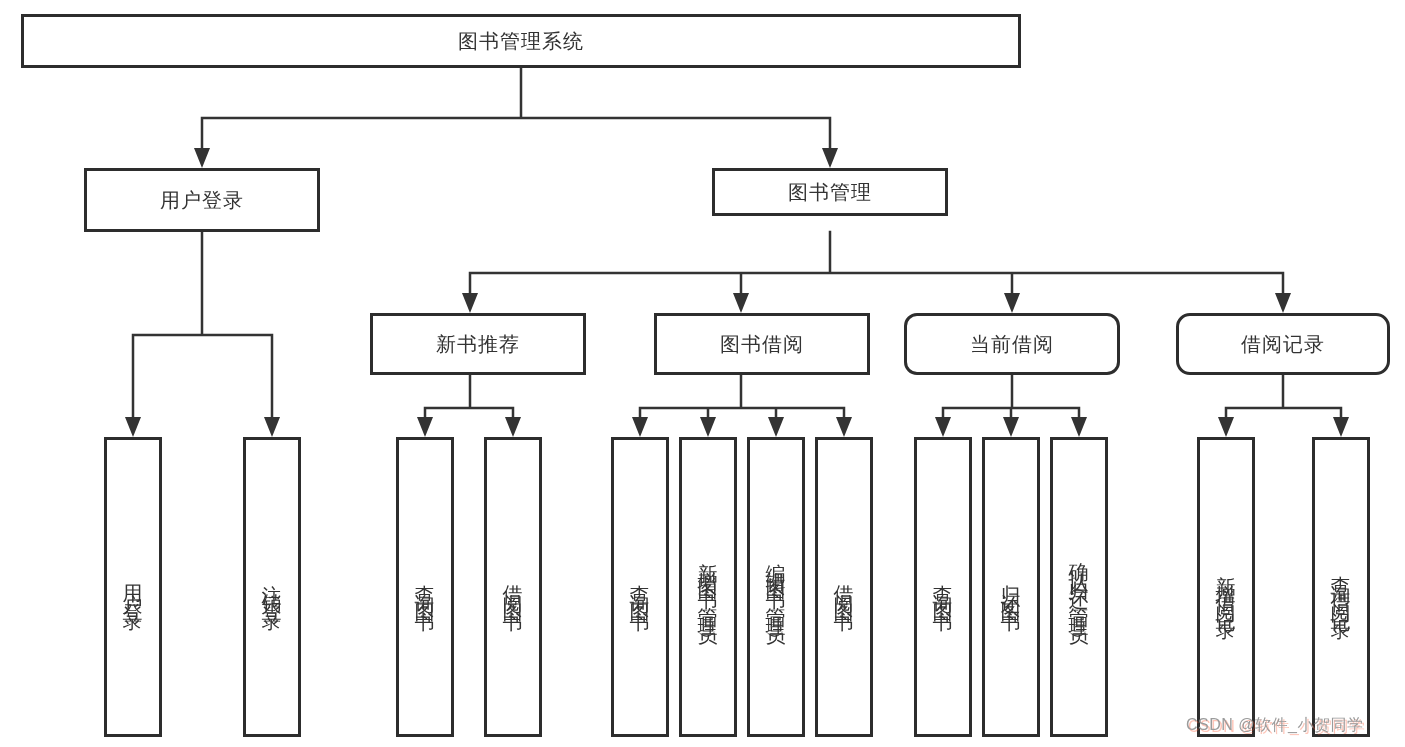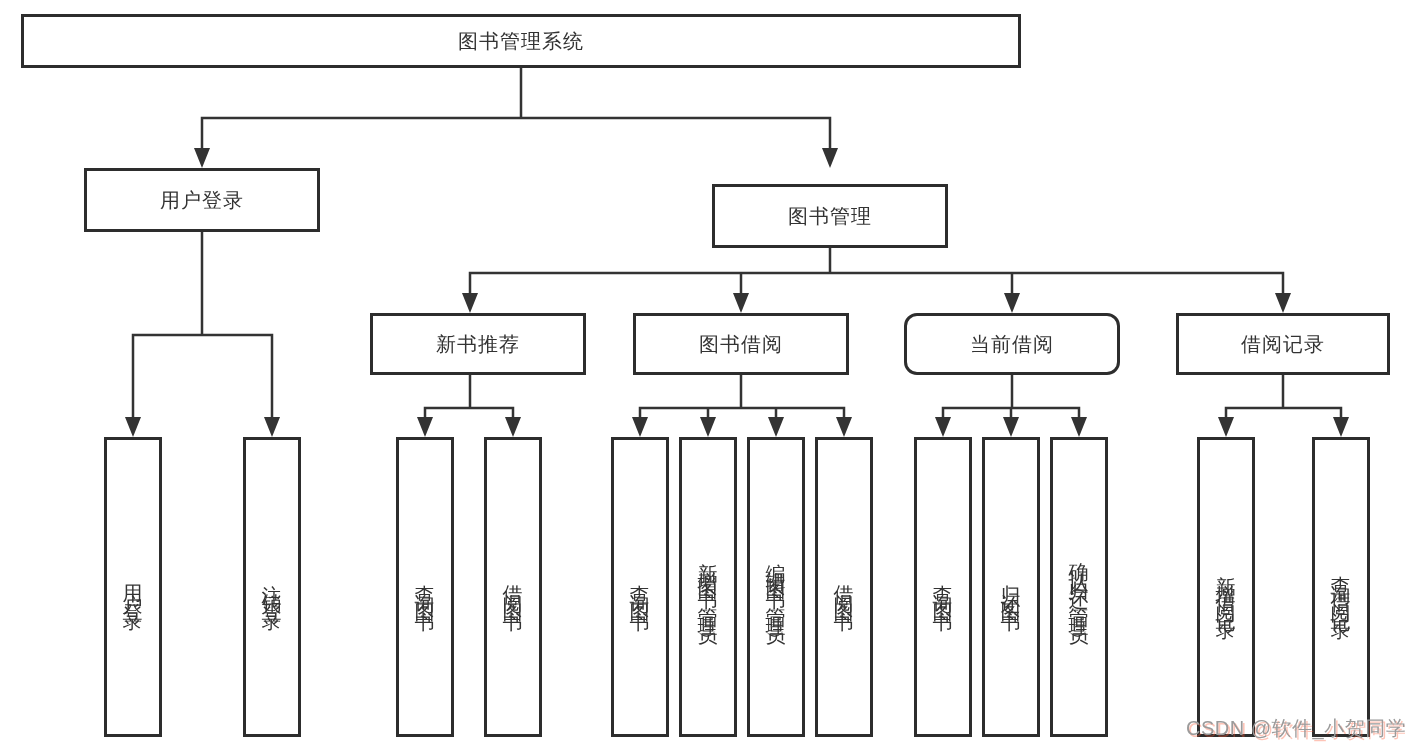--- a/index.html
+++ b/index.html
@@ -49,21 +49,21 @@
     top: 437px;
     writing-mode: vertical-rl;
     text-orientation: mixed;
     letter-spacing: 9px;
     line-height: 1.0;
   }
   .watermark {
     position: absolute;
     left: 1186px;
     top: 715px;
-    font-size: 20px;
+    font-size: 16px;
     color: #9b9b9b;
     text-shadow: 2px 2px 0 rgba(252, 85, 49, 0.35);
     white-space: nowrap;
     letter-spacing: 0.5px;
   }
 </style>
 </head>
 <body>
 
 <div class="canvas">
@@ -100,26 +100,26 @@
     <polygon points="1071,417 1087,417 1079,437"></polygon>
 
     <path d="M1283 375 V408 M1226 408 H1341 M1226 408 V421 M1341 408 V421"></path>
     <polygon points="1218,417 1234,417 1226,437"></polygon>
     <polygon points="1333,417 1349,417 1341,437"></polygon>
   </svg>
 
   <div class="node" style="left:21px; top:14px; width:1000px; height:54px;">图书管理系统</div>
 
   <div class="node" style="left:84px; top:168px; width:236px; height:64px;">用户登录</div>
-  <div class="node" style="left:712px; top:184px; width:236px; height:64px;">图书管理</div>
+  <div class="node" style="left:712px; top:168px; width:236px; height:48px;">图书管理</div>
 
   <div class="node" style="left:362px; top:313px; width:216px; height:62px;margin-left:8px;">新书推荐</div>
-  <div class="node" style="left:633px; top:313px; width:216px; height:62px;">图书借阅</div>
+  <div class="node" style="left:654px; top:313px; width:216px; height:62px;">图书借阅</div>
   <div class="node" style="left:904px; top:313px; width:216px; height:62px;border-radius:13px;">当前借阅</div>
-  <div class="node" style="left:1176px; top:313px; width:214px; height:62px;">借阅记录</div>
+  <div class="node" style="left:1176px; top:313px; width:214px; height:62px;border-radius:14px;">借阅记录</div>
 
   <div class="node leaf" style="left:104px;">用户登录</div>
   <div class="node leaf" style="left:243px;">注销登录</div>
 
   <div class="node leaf" style="left:396px;">查询图书</div>
   <div class="node leaf" style="left:484px;">借阅图书</div>
 
   <div class="node leaf" style="left:611px;">查询图书</div>
   <div class="node leaf" style="left:679px;">新增图书（管理员）</div>
   <div class="node leaf" style="left:747px;">编辑图书（管理员）</div>

